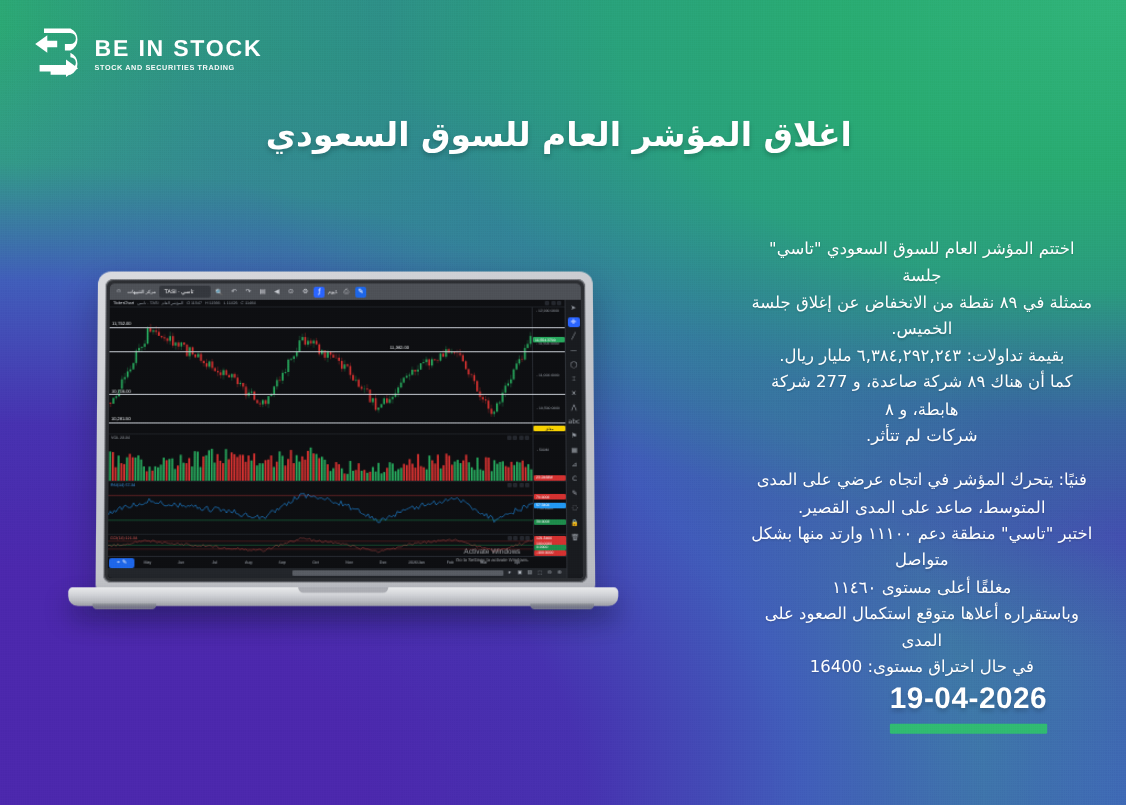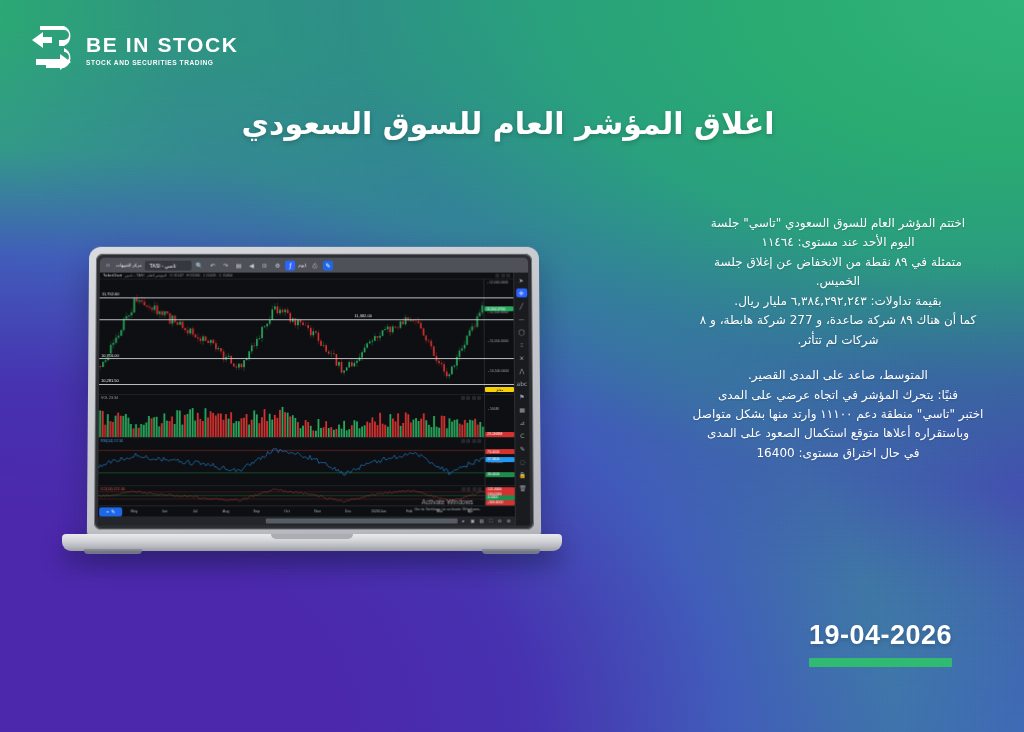--- a/index.html
+++ b/index.html
@@ -46,21 +46,21 @@
     color:#ffffff; font-family:"DejaVu Sans", sans-serif;
     font-weight:bold; font-size:30px; line-height:1.35;
     text-shadow:0 2px 5px rgba(0,0,0,.22);
   }
 
   
   .copy{
     position:absolute; right:28px; top:214px; width:316px;
     direction:rtl; text-align:center;
     color:#ffffff; font-family:"DejaVu Sans", sans-serif;
-    font-size:12px; line-height:1.62;
+    font-size:15px; line-height:1.62;
     text-shadow:0 1px 2px rgba(0,0,0,.18);
   }
   .copy p{ margin:0; }
   .copy .gap{ height:16px; }
 
   
   .datebox{ position:absolute; right:72px; top:620px; text-align:center; }
   .date-val{
     color:#ffffff; font-family:"Liberation Sans", sans-serif;
     font-weight:bold; font-size:27px; letter-spacing:.5px;
@@ -198,30 +198,30 @@
     <div class="logo-text">
       <div class="logo-title">BE IN STOCK</div>
       <div class="logo-sub">STOCK AND SECURITIES TRADING</div>
     </div>
   </div>
 
   <div class="headline">اغلاق المؤشر العام للسوق السعودي</div>
 
   <div class="copy">
     <p>اختتم المؤشر العام للسوق السعودي "تاسي" جلسة</p>
-    <p>اليوم الأحد عند مستوى: ١١٤٦٤</p>
     <p>متمثلة في ٨٩ نقطة من الانخفاض عن إغلاق جلسة</p>
     <p>الخميس.</p>
     <p>بقيمة تداولات: ٦,٣٨٤,٢٩٢,٢٤٣ مليار ريال.</p>
     <p>كما أن هناك ٨٩ شركة صاعدة، و 277 شركة هابطة، و ٨</p>
     <p>شركات لم تتأثر.</p>
     <div class="gap"></div>
+    <p>فنيًا: يتحرك المؤشر في اتجاه عرضي على المدى</p>
     <p>المتوسط، صاعد على المدى القصير.</p>
-    <p>فنيًا: يتحرك المؤشر في اتجاه عرضي على المدى</p>
     <p>اختبر "تاسي" منطقة دعم ١١١٠٠ وارتد منها بشكل متواصل</p>
+    <p>مغلقًا أعلى مستوى ١١٤٦٠</p>
     <p>وباستقراره أعلاها متوقع استكمال الصعود على المدى</p>
     <p>في حال اختراق مستوى: 16400</p>
   </div>
 
   <div class="datebox">
     <div class="date-val">19-04-2026</div>
     <div class="date-rule"></div>
   </div>
 
   <div class="laptop">

